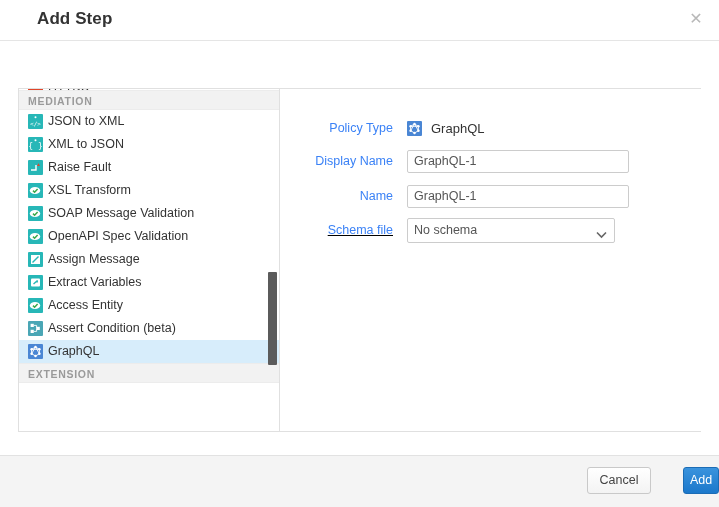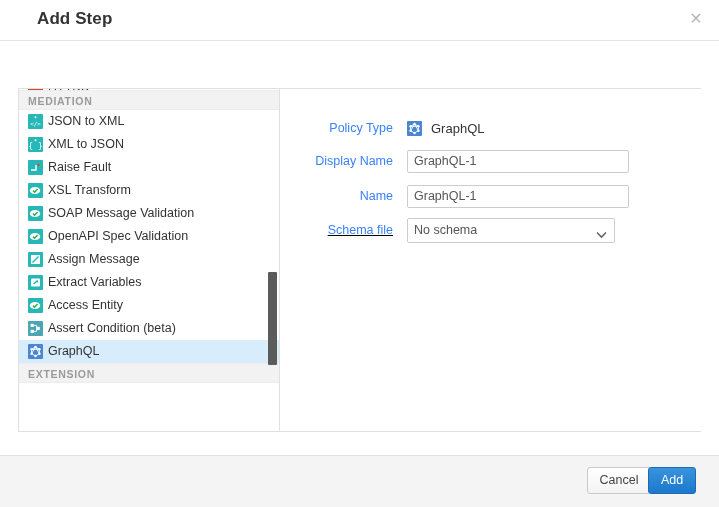--- a/index.html
+++ b/index.html
@@ -198,21 +198,21 @@
     cursor: pointer;
     line-height: 1;
   }
   .btn-cancel {
     right: 68px; width: 64px;
     background: linear-gradient(#ffffff, #f3f3f3);
     border: 1px solid #c9c9c9;
     color: #444444;
   }
   .btn-add {
-    right: 23px; width: 48px;
+    right: 0; width: 36px;
     background: linear-gradient(#3a93dd, #1b78cb);
     border: 1px solid #1b6cb5;
     color: #ffffff;
   }
 </style>
 </head>
 <body>
 
 <div class="dialog">
 

